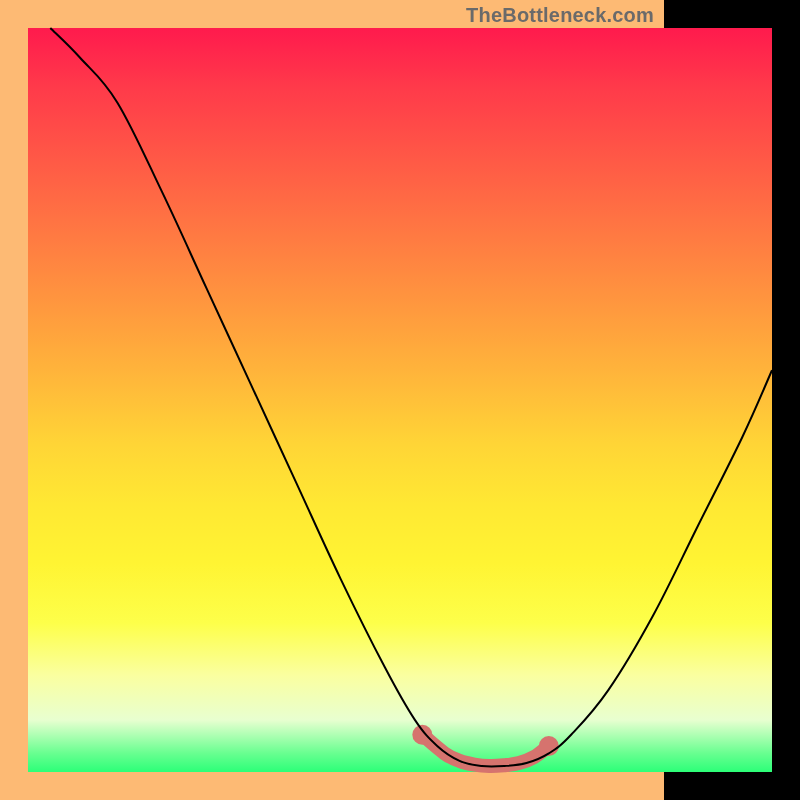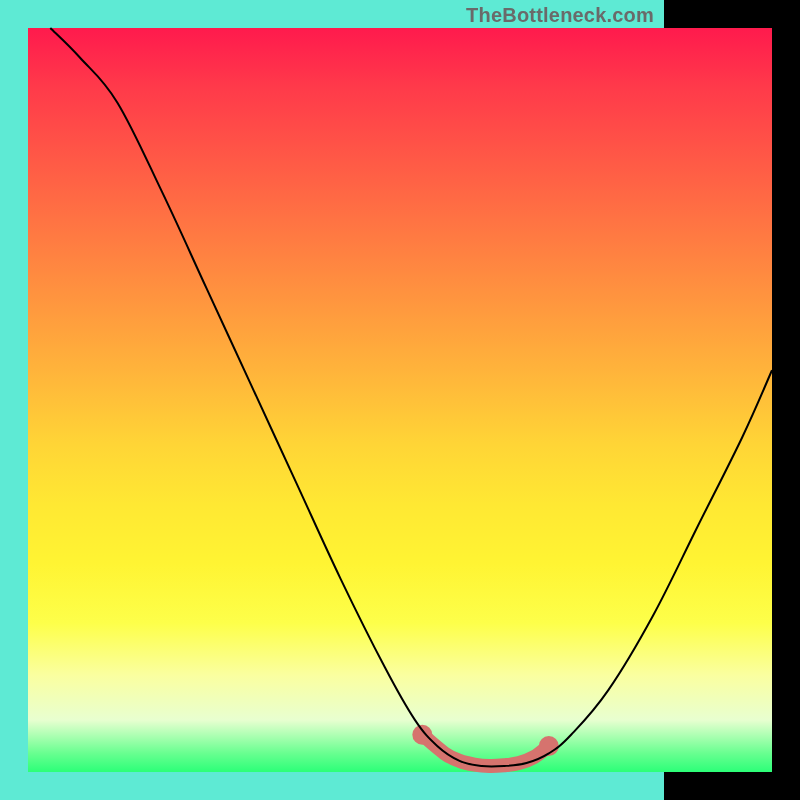--- a/index.html
+++ b/index.html
@@ -9,21 +9,21 @@
     height: 800px;
     background: #000;
     overflow: hidden;
   }
   .frame {
     position: absolute;
     left: 0;
     top: 0;
     width: 664px;
     height: 800px;
-    background: #5eead4;
+    background: #fdba74;
   }
   .plot {
     position: absolute;
     background: linear-gradient(to bottom,
       #ff1a4d 0%,
       #ff3a4a 8%,
       #ff5a46 18%,
       #ff7a42 28%,
       #ff9a3e 38%,
       #ffba3a 48%,

